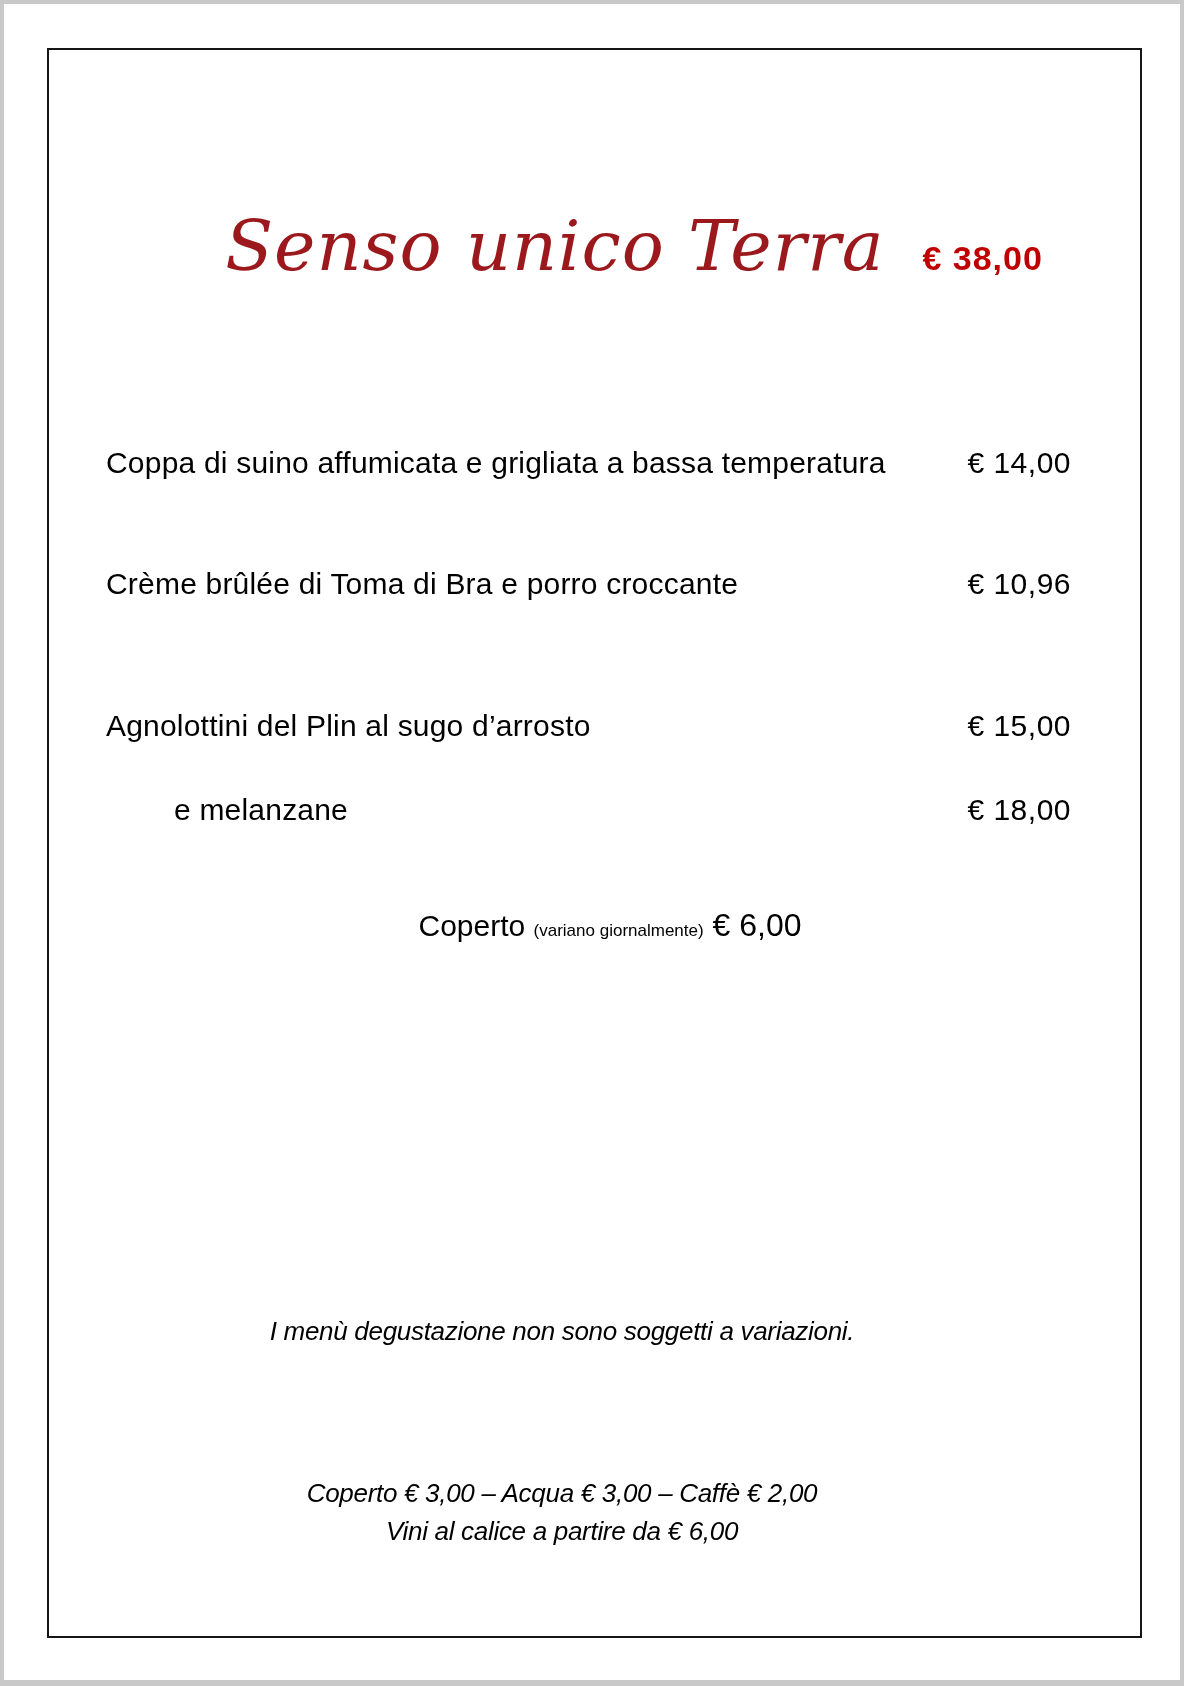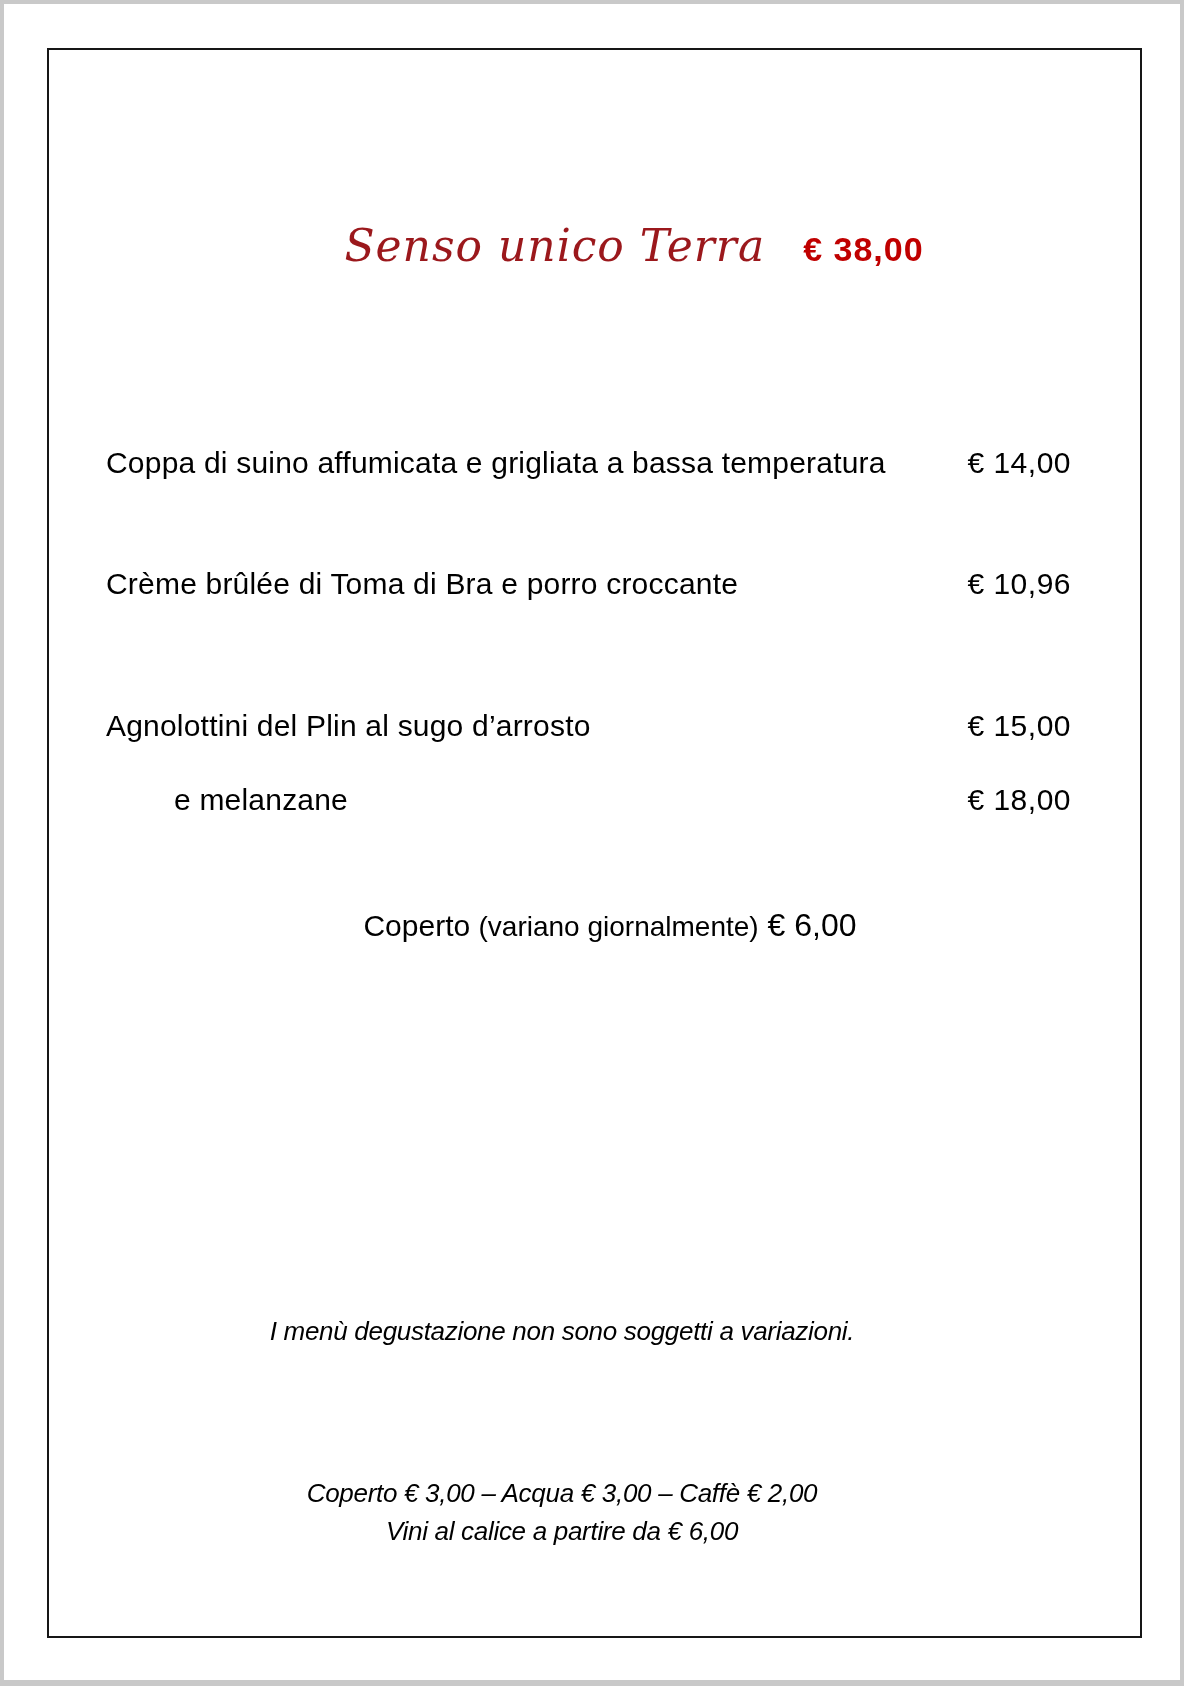--- a/index.html
+++ b/index.html
@@ -29,21 +29,21 @@
     display: flex;
     justify-content: center;
     align-items: baseline;
     gap: 38px;
     transform: translateX(38px);
   }
   .title-script {
     font-family: "DejaVu Serif", serif;
     font-style: italic;
     font-weight: 400;
-    font-size: 44px;
+    font-size: 70px;
     line-height: 100px;
     color: #9b181c;
     letter-spacing: 1px;
     white-space: nowrap;
   }
   .title-price {
     font-size: 34px;
     font-weight: 700;
     color: #c00000;
     letter-spacing: 1px;
@@ -62,31 +62,31 @@
     position: absolute;
     right: 0; bottom: 0;
     line-height: 37px;
     letter-spacing: 0.5px;
     white-space: nowrap;
   }
   .item-1 { top: 440px; }
   .item-2 { top: 561px; }
   .item-3 { top: 679px; margin-top: 24px; }
   .item-4 { top: 771px; }
-  .item-4 .line2 { margin-top: 6px; }
+  .item-4 .line2 { margin-top: 16px; }
   .dessert-row {
     position: absolute;
     left: 0; top: 903px;
     width: 1184px;
     text-align: center;
     font-size: 30px;
     white-space: nowrap;
     transform: translateX(14px);
   }
-  .dessert-note { font-size: 28px; }
+  .dessert-note { font-size: 17px; }
   .dessert-price { font-size: 32px; }
   .disclaimer {
     position: absolute;
     left: 0; top: 1312px;
     width: 1184px;
     text-align: center;
     font-style: italic;
     font-size: 26px;
     letter-spacing: -0.3px;
     transform: translateX(-34px);

